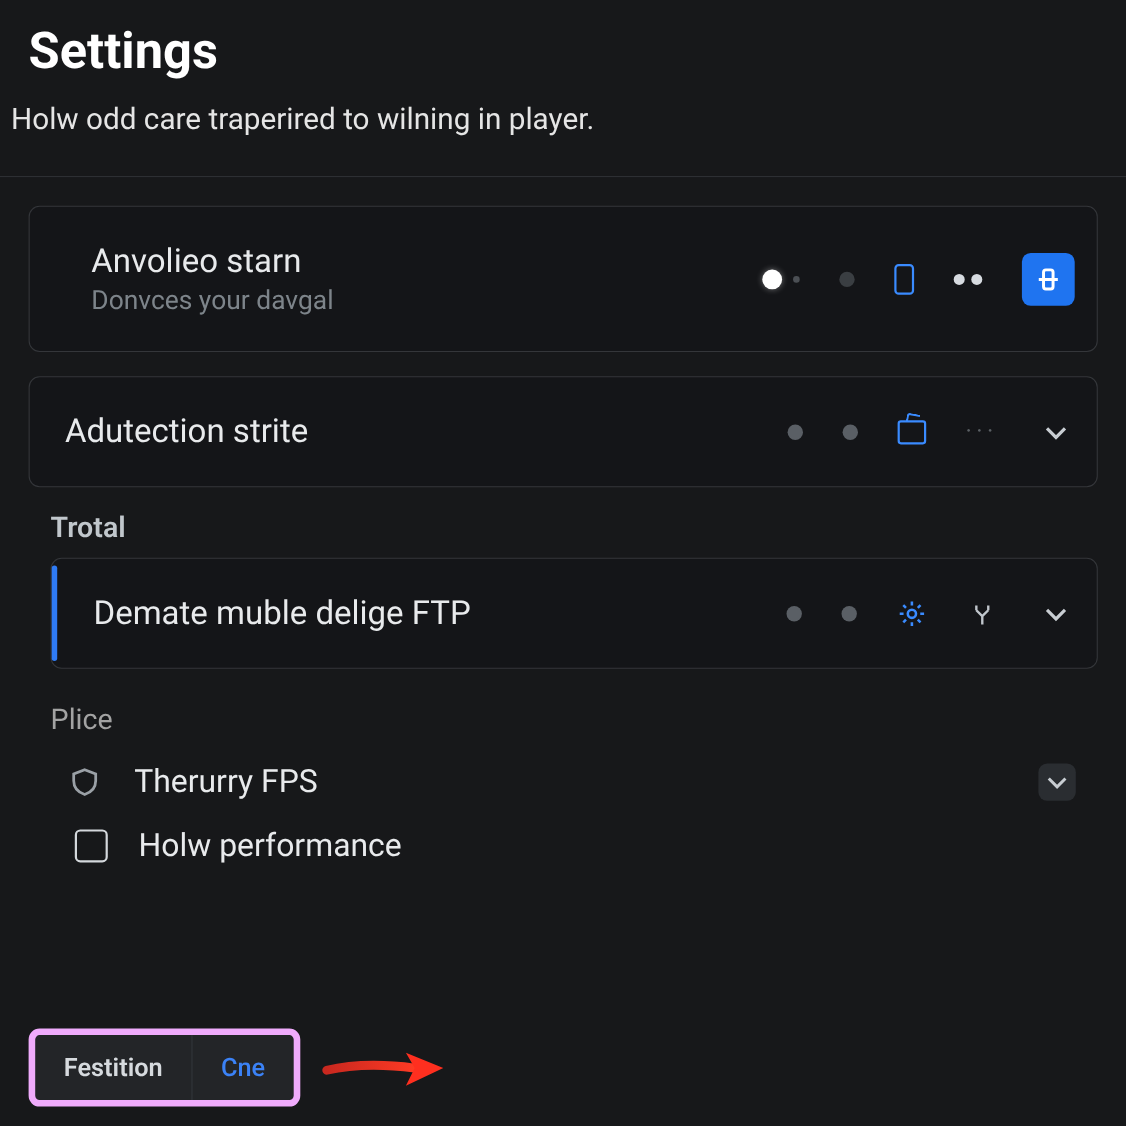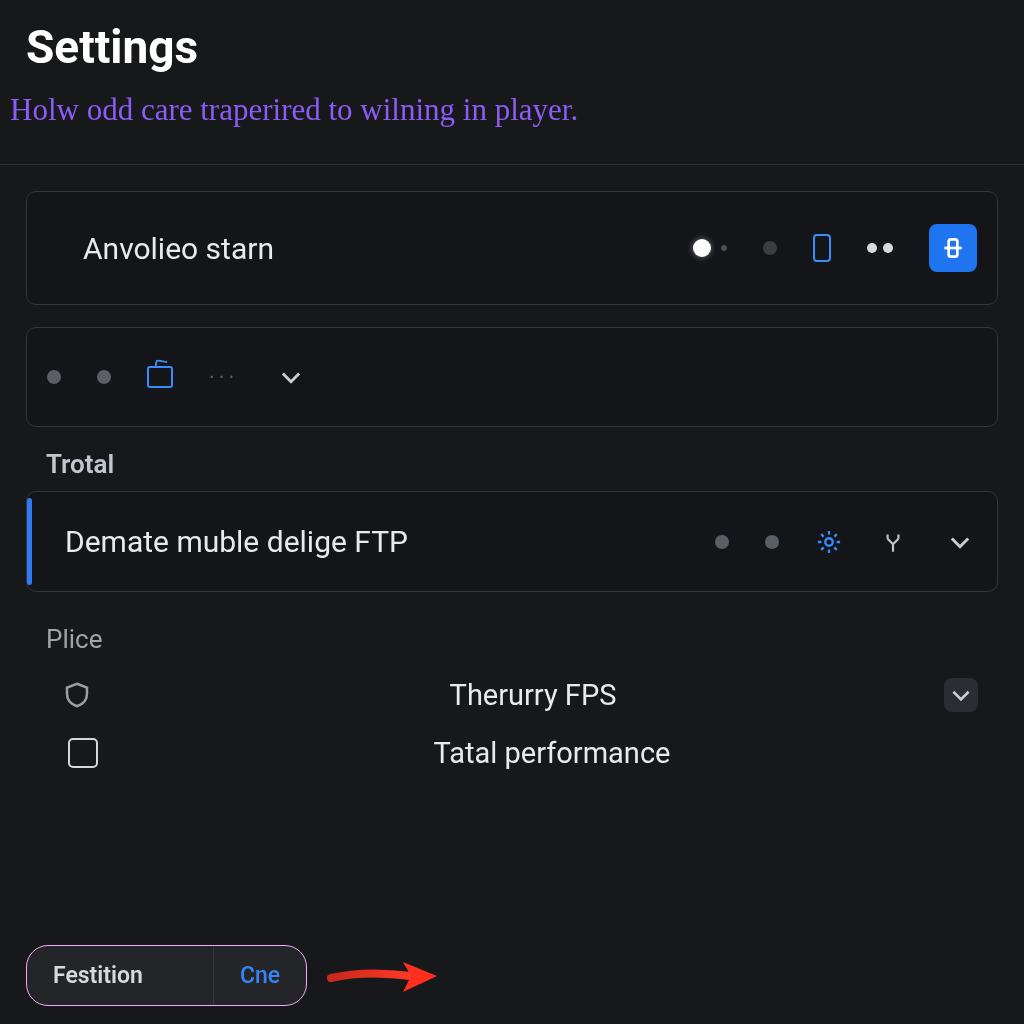--- a/index.html
+++ b/index.html
@@ -1,40 +1,40 @@
 <!DOCTYPE html>
 <html><head>
 <meta charset="utf-8">
 <style>
   * { box-sizing: border-box; margin: 0; padding: 0; }
   html, body { width: 1024px; height: 1024px; background: #17181a; font-family: -apple-system, BlinkMacSystemFont, "Segoe UI", Roboto, Arial, sans-serif; color: #e6e8ea; overflow: hidden; }
   .page { padding: 10px 10px 0 10px; }
   .page-title { font-size: 46px; font-weight: 700; color: #fff; padding: 10px 0 18px 0; margin-left: 16px; }
-  .page-subtitle { font-size: 31px; color: #8b5cf6; padding-bottom: 36px; font-family: Liberation Serif, serif; }
+  .page-subtitle { font-size: 27px; color: #e5e5e5; padding-bottom: 36px; }
   .divider { border-top: 1px solid #2d2f33; margin: 0 -10px 26px -10px; }
 
   .panel { margin: 0 16px; }
 
   .card {
     border: 1px solid #34363a;
     border-radius: 10px;
     background: #141518;
     display: flex;
     align-items: center;
     padding: 32px 20px;
     margin-bottom: 22px;
     min-height: 84px;
   }
   .card .left { flex: 1; min-width: 0; padding-left: 36px; }
   .card .title { font-size: 30px; color: #e8eaec; }
   .card .subtitle { font-size: 24px; color: #7d848a; margin-top: 4px; }
   .card .right { display: flex; align-items: center; gap: 36px; }
   .card.small { min-height: 72px; }
   .card.small .left { padding-left: 12px; }
-  .card.selected-border { position: relative; padding-left: 26px; }
+  .card.selected-border { position: relative; padding-left: 26px; margin-left: 20px; }
   .card.selected-border::before {
     content: ""; position: absolute; left: 0; top: 6px; bottom: 6px; width: 5px; background: #2f7bf5; border-radius: 4px;
   }
 
   .section-label { font-size: 26px; color: #c1c7cc; font-weight: 600; margin: 16px 0 12px 20px; }
   .section-label.dim { color: #a3a3a3; font-weight: 400; }
 
   
   .dot { width: 14px; height: 14px; border-radius: 50%; background: #5a5f65; display: inline-block; }
   .dot.big { width: 18px; height: 18px; background: #fff; box-shadow: 0 0 6px rgba(255,255,255,0.4); }
@@ -54,48 +54,49 @@
 
   .chev { width: 34px; height: 34px; display:flex; align-items:center; justify-content:center; }
   .chev svg { width:28px; height:28px; stroke:#c8cdd2; stroke-width:2.5; fill:none; }
   .chev-box { background:#2a2d31; border-radius:8px; padding:4px; }
 
   .gear { width:28px; height:28px; display:flex; align-items:center; justify-content:center; }
   .gear svg { width:28px; height:28px; stroke:#3a8bff; fill:none; stroke-width:2; }
   .split-icon { width:28px; height:28px; display:flex; align-items:center; justify-content:center; color:#bfc8d0; font-size:22px; }
 
   
-  .row { display:flex; align-items:center; padding: 12px 20px 12px 34px; text-align: center; }
+  .row { display:flex; align-items:center; padding: 12px 20px 12px 34px; }
   .row .row-icon { width:34px; height:34px; margin-right:28px; display:flex; align-items:center; justify-content:center; }
   .row .row-icon svg { width:30px; height:30px; stroke:#9aa0a6; fill:none; stroke-width:2; }
   .row .row-label { flex:1; font-size:29px; color:#e8eaec; }
 
   .checkbox { width:30px; height:30px; border:2.5px solid #d4d8dc; border-radius:5px; margin-right:28px; }
 
   
   .bottom { position:absolute; left:26px; bottom:18px; display:flex; align-items:center; gap:18px; }
-  .seg { display:flex; background:#232528; border-radius:22px; overflow:hidden; border:1px solid #f0abfc;gap:44px; }
+  .seg { display:flex; background:#232528; border-radius:10px; overflow:hidden; border:6px solid #f0abfc; }
   .seg button { all:unset; padding:16px 26px; font-size:23px; color:#d6dade; cursor:pointer; font-weight:600; }
   .seg button + button { border-left:1px solid #33363a; color:#3b82f6; font-weight:500; }
   .arrow { width:120px; height:44px; }
   .arrow svg { width:100%; height:100%; }
 </style>
 </head>
 <body>
 
 <div class="page">
   <h1 class="page-title">Settings</h1>
   <div class="page-subtitle">Holw odd care traperired to wilning in player.</div>
   <div class="divider"></div>
 
   <div class="panel">
 
     <div class="card">
       <div class="left">
         <div class="title">Anvolieo starn</div>
+        <div class="subtitle">Donvces your davgal</div>
       </div>
       <div class="right">
         <span class="dot-gap">
           <span class="dot big"></span>
           <span class="dot" style="width:6px;height:6px;background:#4b4f54"></span>
         </span>
         <span class="dot" style="background:#3a3e42"></span>
         <span class="slot"></span>
         <span class="eyes">
             <span></span>
@@ -104,20 +105,23 @@
         <span class="badge">
           <svg viewBox="0 0 24 24">
               <rect x="8" y="4" width="8" height="16" rx="2"></rect>
               <line x1="4" y1="12" x2="20" y2="12"></line>
             </svg>
         </span>
       </div>
     </div>
 
     <div class="card small">
+      <div class="left">
+        <div class="title">Adutection strite</div>
+      </div>
       <div class="right">
         <span class="dot"></span>
         <span class="dot"></span>
         <span class="tv-icon"></span>
         <span class="ellipsis">···</span>
         <span class="chev">
           <svg viewBox="0 0 24 24">
               <polyline points="5 9 12 16 19 9"></polyline>
             </svg>
         </span>
@@ -164,21 +168,21 @@
       <span class="chev chev-box">
         <svg viewBox="0 0 24 24">
             <polyline points="5 9 12 16 19 9"></polyline>
           </svg>
       </span>
     </div>
 
 
     <div class="row" style="padding-left:42px">
       <span class="checkbox"></span>
-      <span class="row-label">Tatal performance</span>
+      <span class="row-label">Holw performance</span>
     </div>
 
   </div>
 </div>
 
 <div class="bottom">
   <div class="seg">
     <button>Festition</button>
     <button>Cne</button>
   </div>

